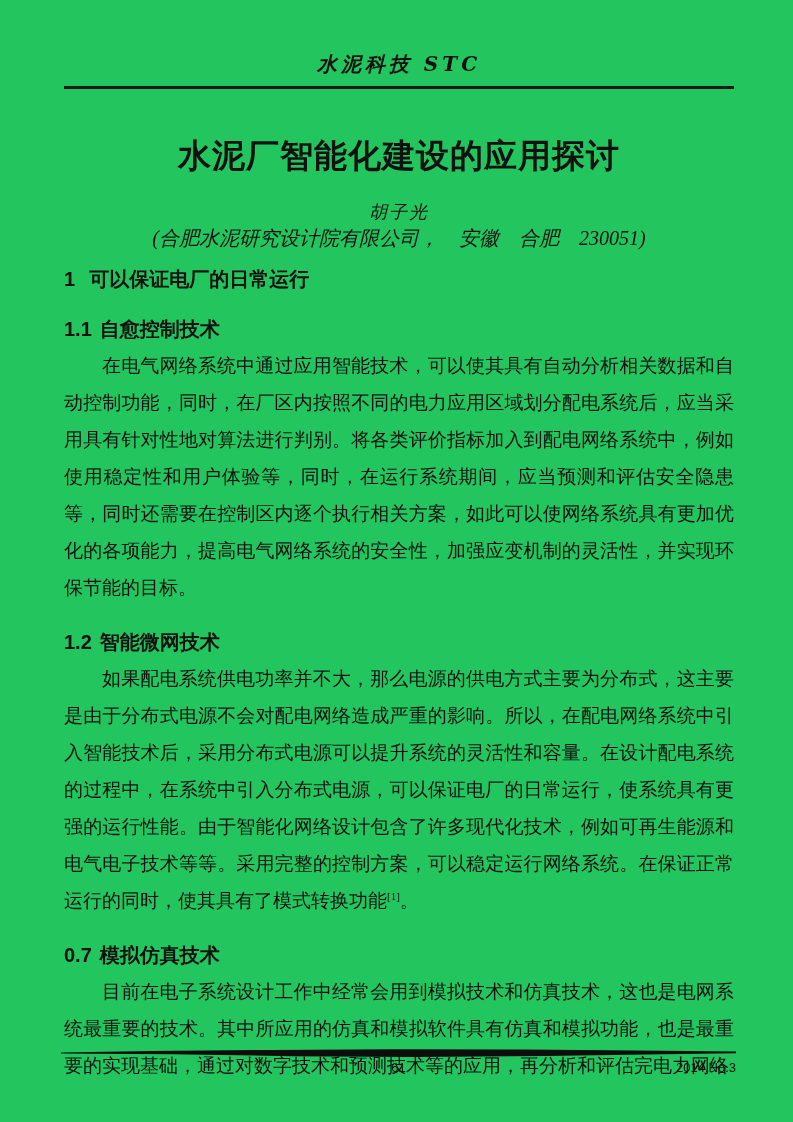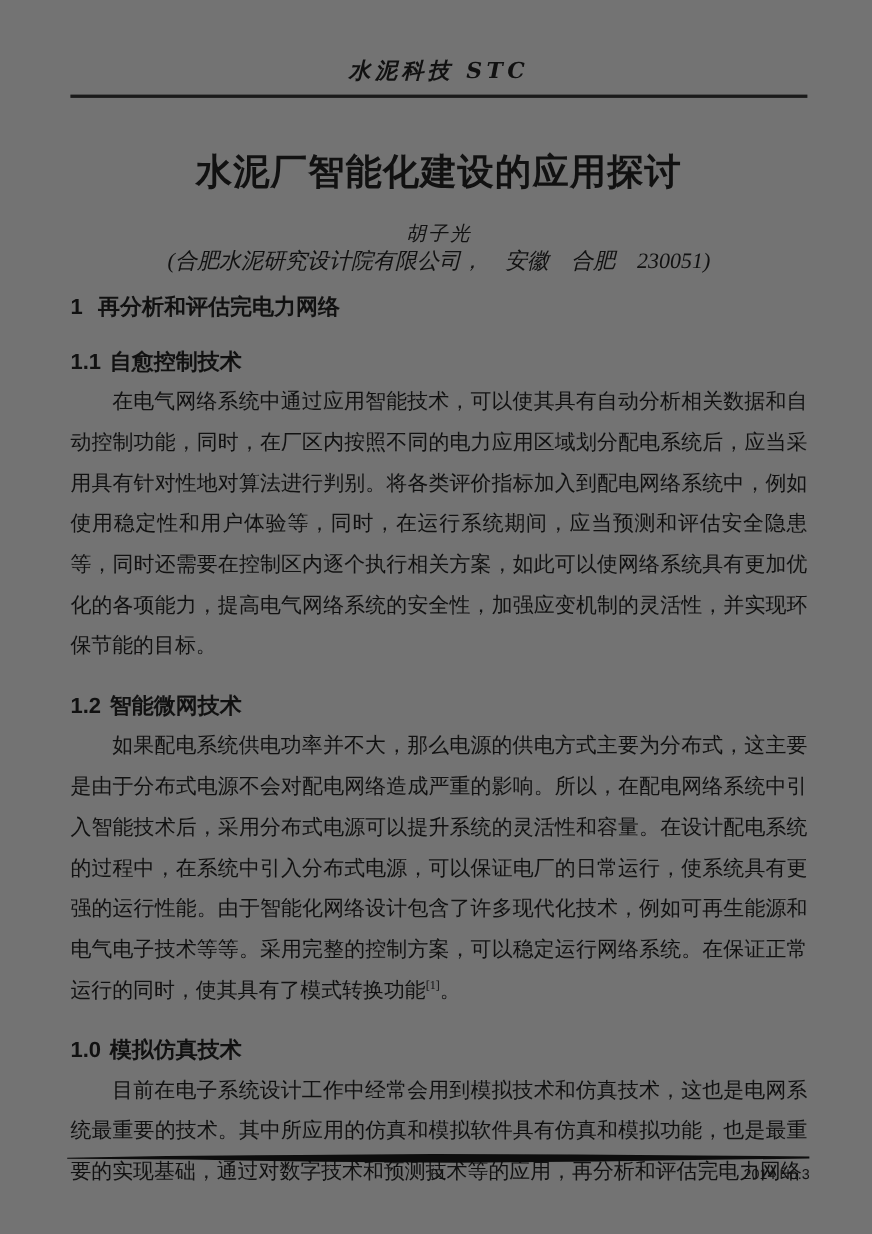--- a/index.html
+++ b/index.html
@@ -1,21 +1,21 @@
 <!DOCTYPE html>
 <html lang="zh"><head>
 <meta charset="utf-8">
 <style>
   html, body { margin: 0; padding: 0; background: #e8e8e8; }
   .page {
     position: relative;
     width: 793px;
     height: 1122px;
     margin: 0 auto;
-    background: #737373;
+    background: #22c55e;
     color: #111111;
     font-family: "Liberation Serif", "DejaVu Serif", serif;
     overflow: hidden;
   }
   .content {
     margin-left: 64px;
     margin-right: 59px; 
   }
 
   
@@ -125,35 +125,35 @@
       <div class="header-rule"></div>
     </div>
 
     <h1 class="article-title">水泥厂智能化建设的应用探讨</h1>
 
     <div class="author">胡子光</div>
 
     <div class="affiliation">(合肥水泥研究设计院有限公司，　安徽　合肥　230051)</div>
 
     <h2 class="sec-h1">
-      <span class="sec-num">1</span><span>再分析和评估完电力网络</span>
+      <span class="sec-num">1</span><span>可以保证电厂的日常运行</span>
     </h2>
 
     <h3 class="sec-h2">
       <span class="sec-num">1.1</span><span>自愈控制技术</span>
     </h3>
     <p class="para">在电气网络系统中通过应用智能技术，可以使其具有自动分析相关数据和自动控制功能，同时，在厂区内按照不同的电力应用区域划分配电系统后，应当采用具有针对性地对算法进行判别。将各类评价指标加入到配电网络系统中，例如使用稳定性和用户体验等，同时，在运行系统期间，应当预测和评估安全隐患等，同时还需要在控制区内逐个执行相关方案，如此可以使网络系统具有更加优化的各项能力，提高电气网络系统的安全性，加强应变机制的灵活性，并实现环保节能的目标。</p>
 
     <h3 class="sec-h2">
       <span class="sec-num">1.2</span><span>智能微网技术</span>
     </h3>
     <p class="para"><span>如果配电系统供电功率并不大，那么电源的供电方式主要为分布式，这主要是由于分布式电源不会对配电网络造成严重的影响。所以，在配电网络系统中引入智能技术后，采用分布式电源可以提升系统的灵活性和容量。在设计配电系统的过程中，在系统中引入分布式电源，可以保证电厂的日常运行，使系统具有更强的运行性能。由于智能化网络设计包含了许多现代化技术，例如可再生能源和电气电子技术等等。采用完整的控制方案，可以稳定运行网络系统。在保证正常运行的同时，使其具有了模式转换功能</span><sup class="cite-sup">[1]</sup><span>。</span></p>
 
     <h3 class="sec-h2">
-      <span class="sec-num">1.0</span><span>模拟仿真技术</span>
+      <span class="sec-num">0.7</span><span>模拟仿真技术</span>
     </h3>
     <p class="para">目前在电子系统设计工作中经常会用到模拟技术和仿真技术，这也是电网系统最重要的技术。其中所应用的仿真和模拟软件具有仿真和模拟功能，也是最重要的实现基础，通过对数字技术和预测技术等的应用，再分析和评估完电力网络</p>
 
   </div>
 
   <div class="page-footer">
     <svg class="footer-bar" viewBox="0 0 670 11" preserveAspectRatio="none" aria-hidden="true">
       <polygon fill="#0d0d0d" points="
         0,4.4 90,2.9 210,1.9 330,1.2 460,1.6 570,2.4 670,3.4
         670,5.2 580,6.4 480,8.0 350,9.0 230,8.2 110,6.2 0,5.4"></polygon>

